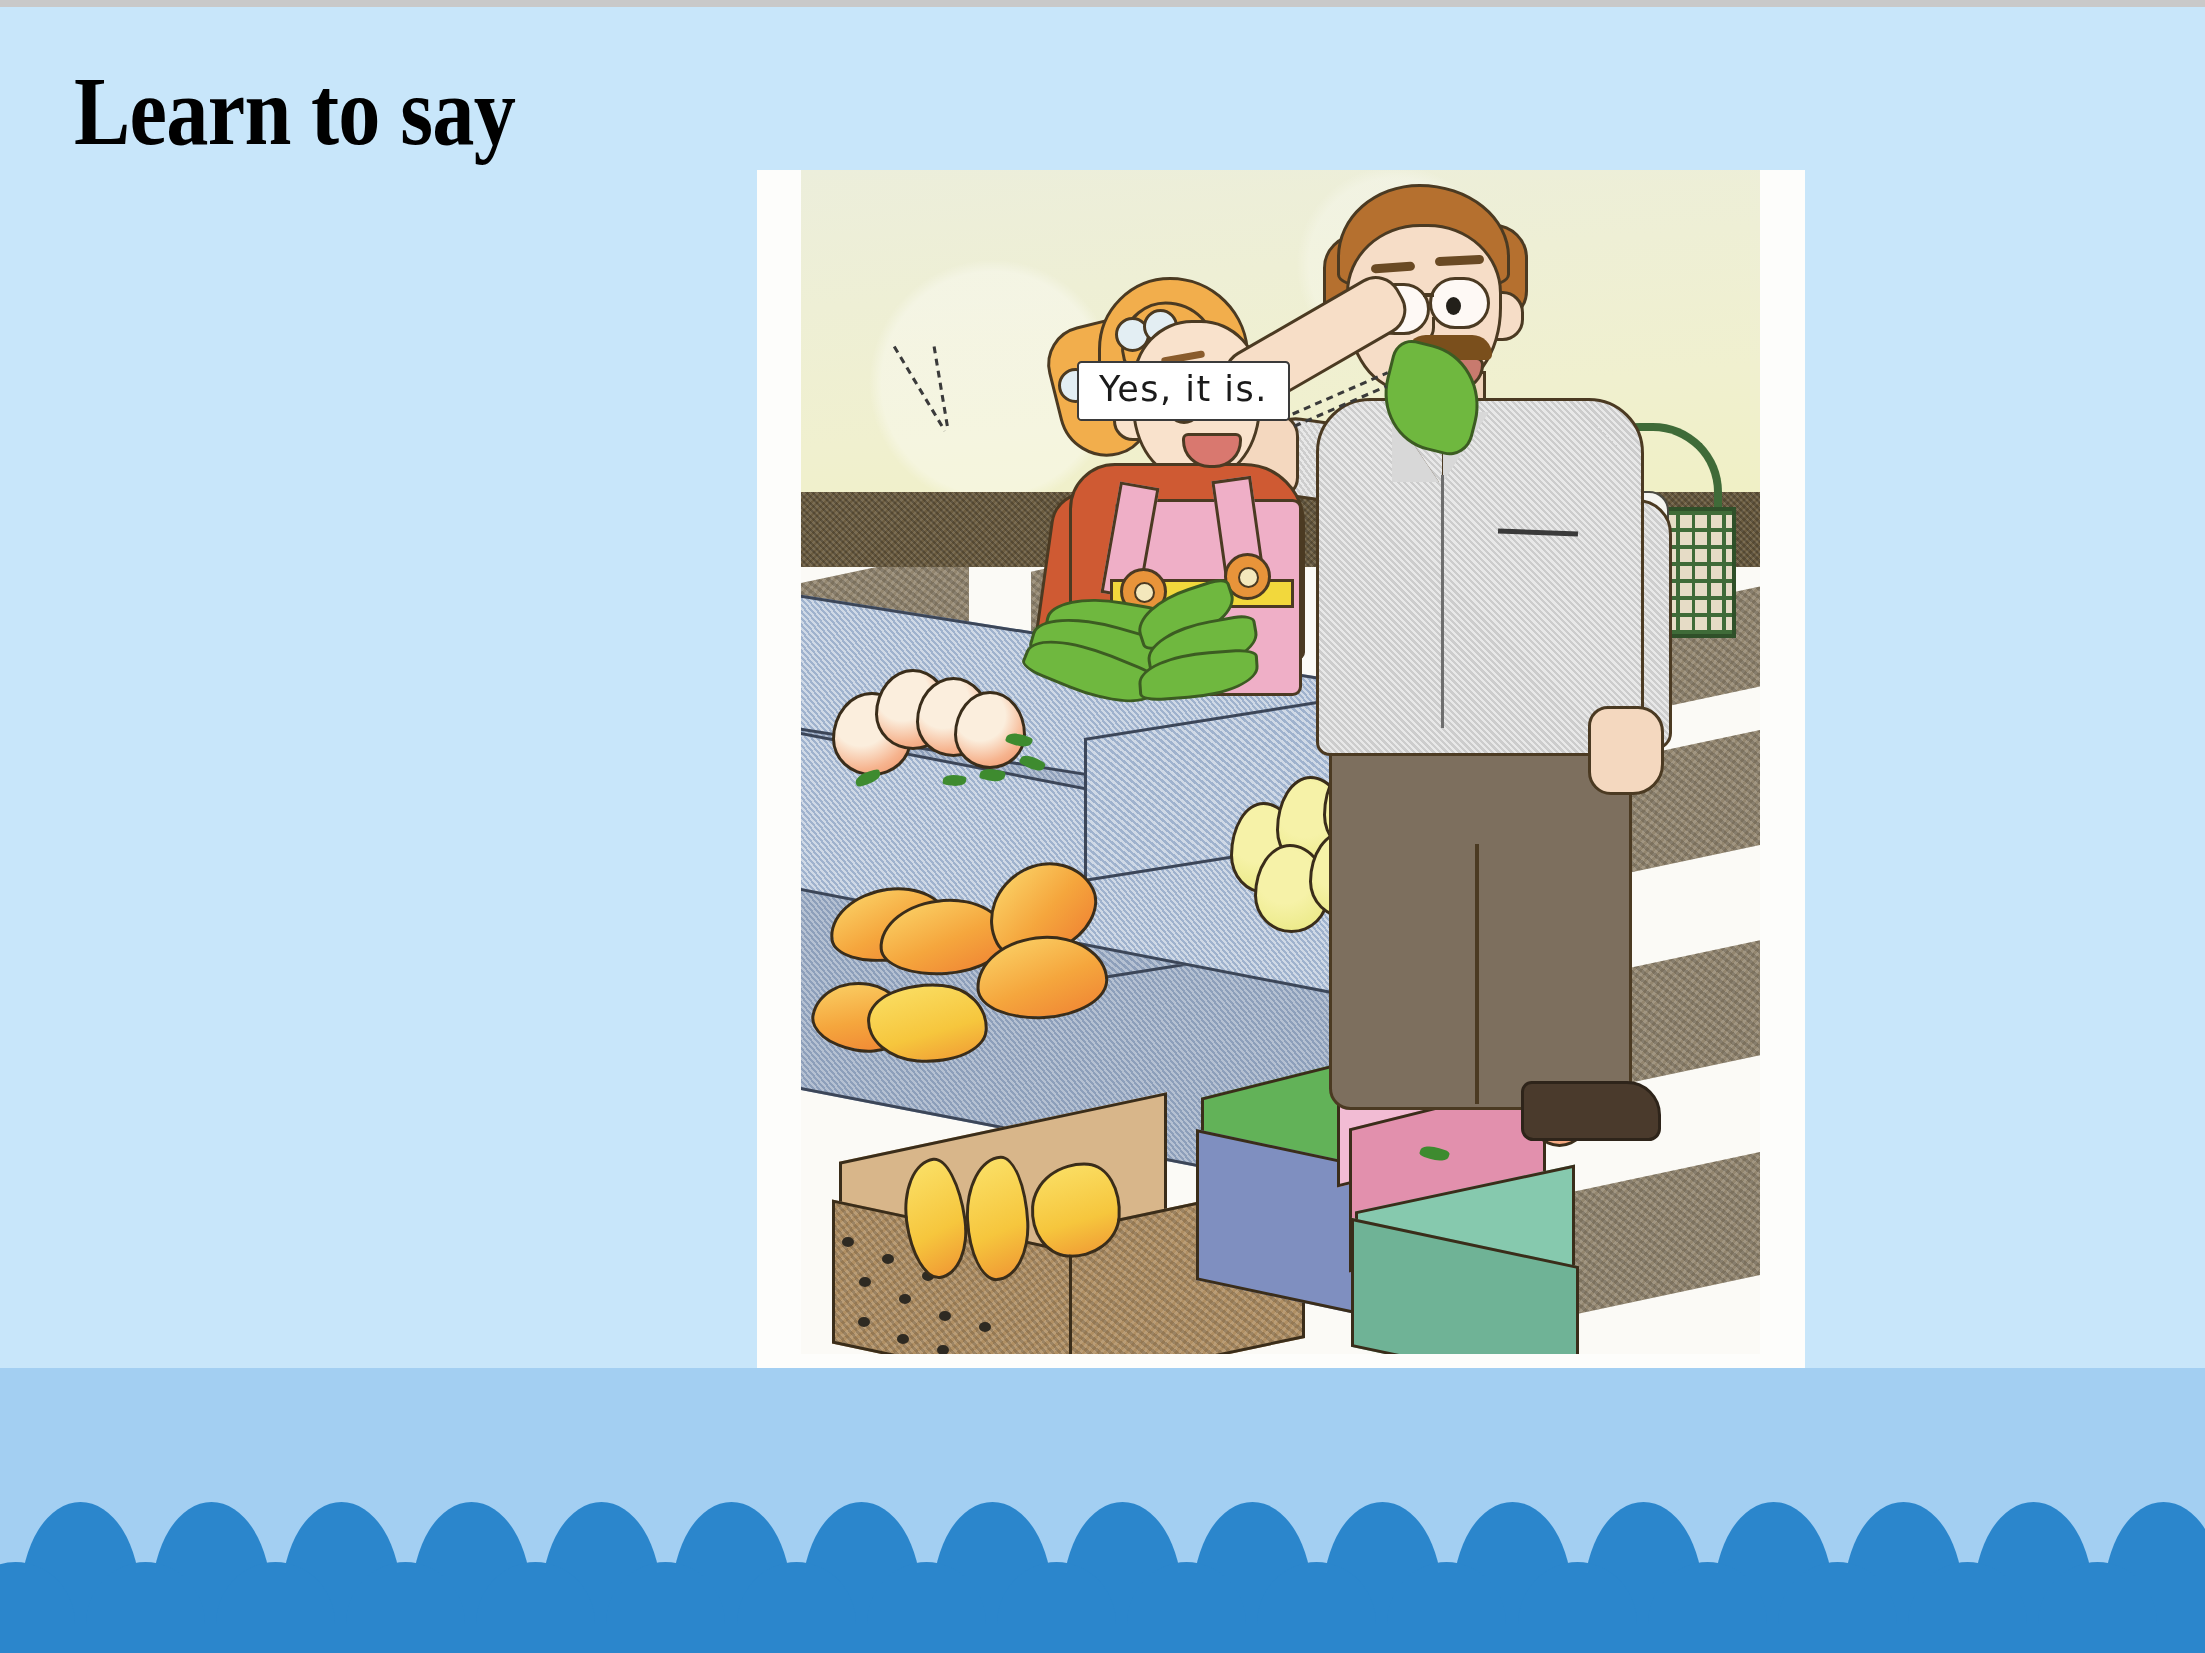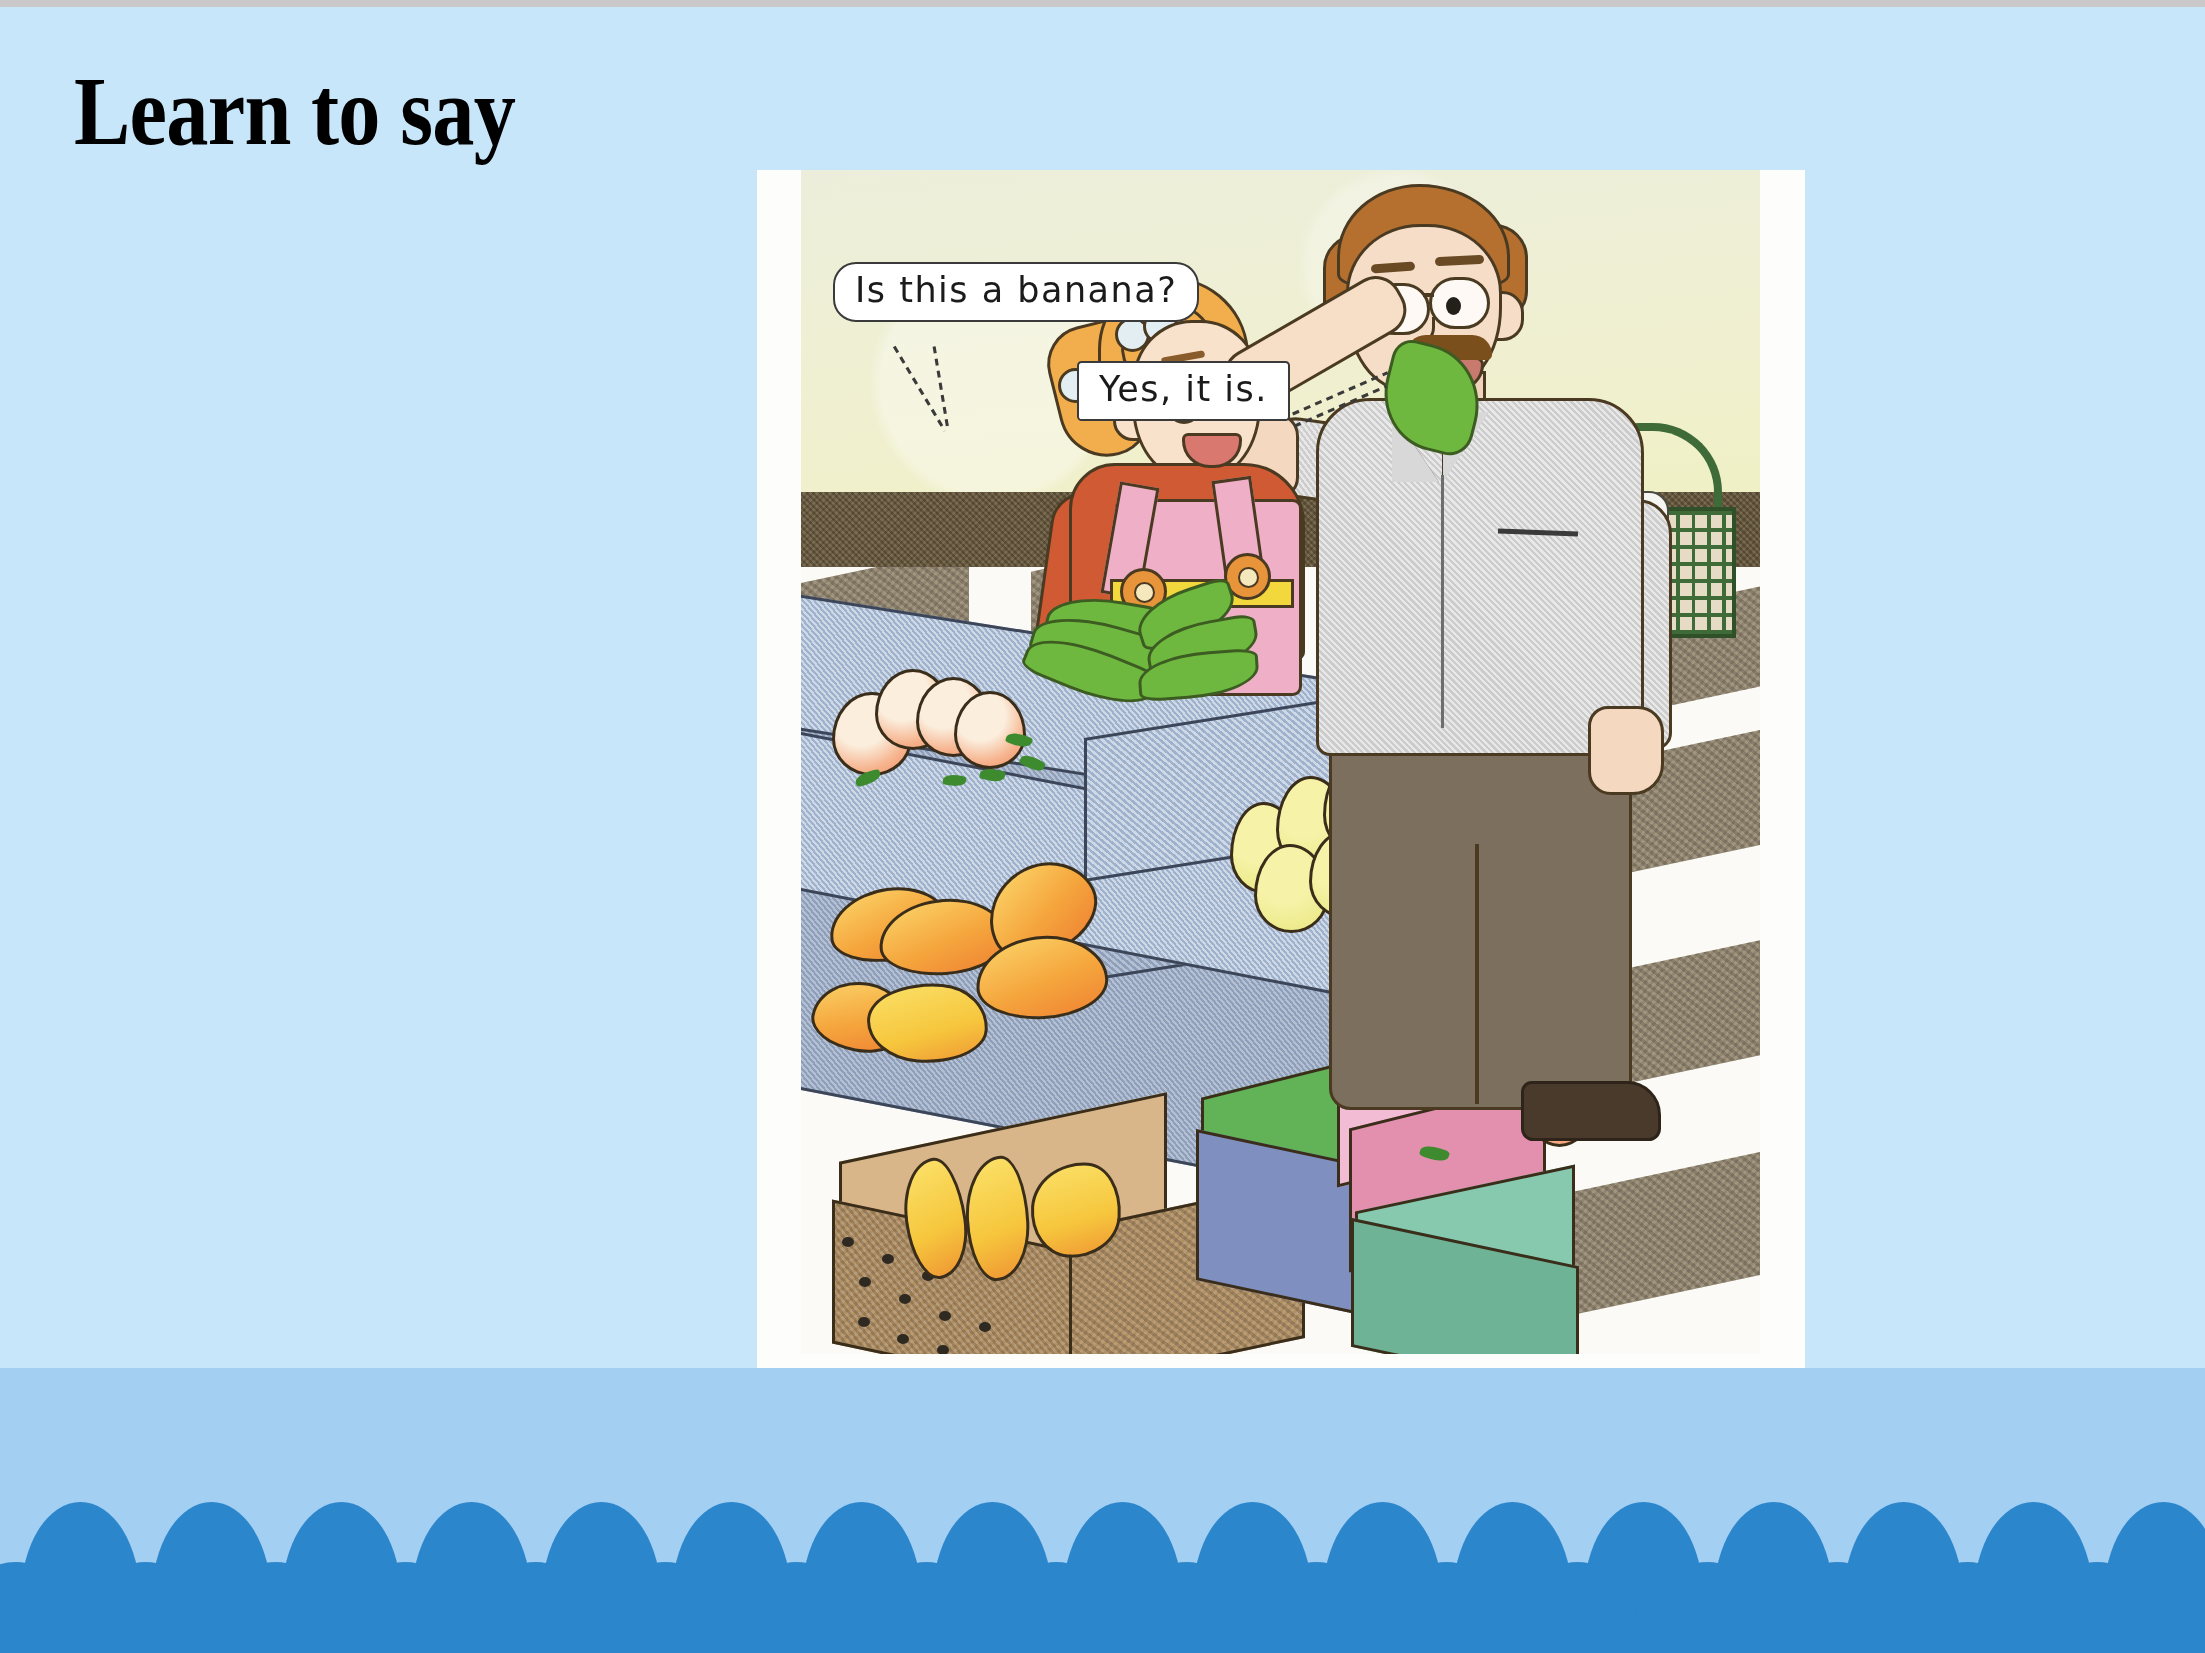--- a/index.html
+++ b/index.html
@@ -696,21 +696,20 @@
 
       <svg class="bubble-tail" id="tail-q" viewBox="0 0 100 120">
         <polyline points="4,2 70,112" fill="none" stroke="#3a3a3a" stroke-width="4" stroke-dasharray="9 7"></polyline>
         <polyline points="56,2 74,110" fill="none" stroke="#3a3a3a" stroke-width="4" stroke-dasharray="9 7"></polyline>
       </svg>
       <svg class="bubble-tail" id="tail-a" viewBox="0 0 130 90">
         <polyline points="2,60 126,6" fill="none" stroke="#3a3a3a" stroke-width="4" stroke-dasharray="9 7"></polyline>
         <polyline points="4,76 124,24" fill="none" stroke="#3a3a3a" stroke-width="4" stroke-dasharray="9 7"></polyline>
       </svg>
 
-      <div class="bubble" id="bubble-q">Is this a banana?</div>
 
       <div class="bubble" id="bubble-a">Yes, it is.</div>
 
     </div>
   </div>
 
   <div class="band-light"></div>
   <div class="arch-row" id="arch-row-back">
       <div class="arch" style="left: 21.4px; top: 0px; width: 119px; height: 153px; background: rgb(43, 134, 204);"></div>
       <div class="arch" style="left: 152px; top: 0px; width: 119px; height: 153px; background: rgb(43, 134, 204);"></div>

